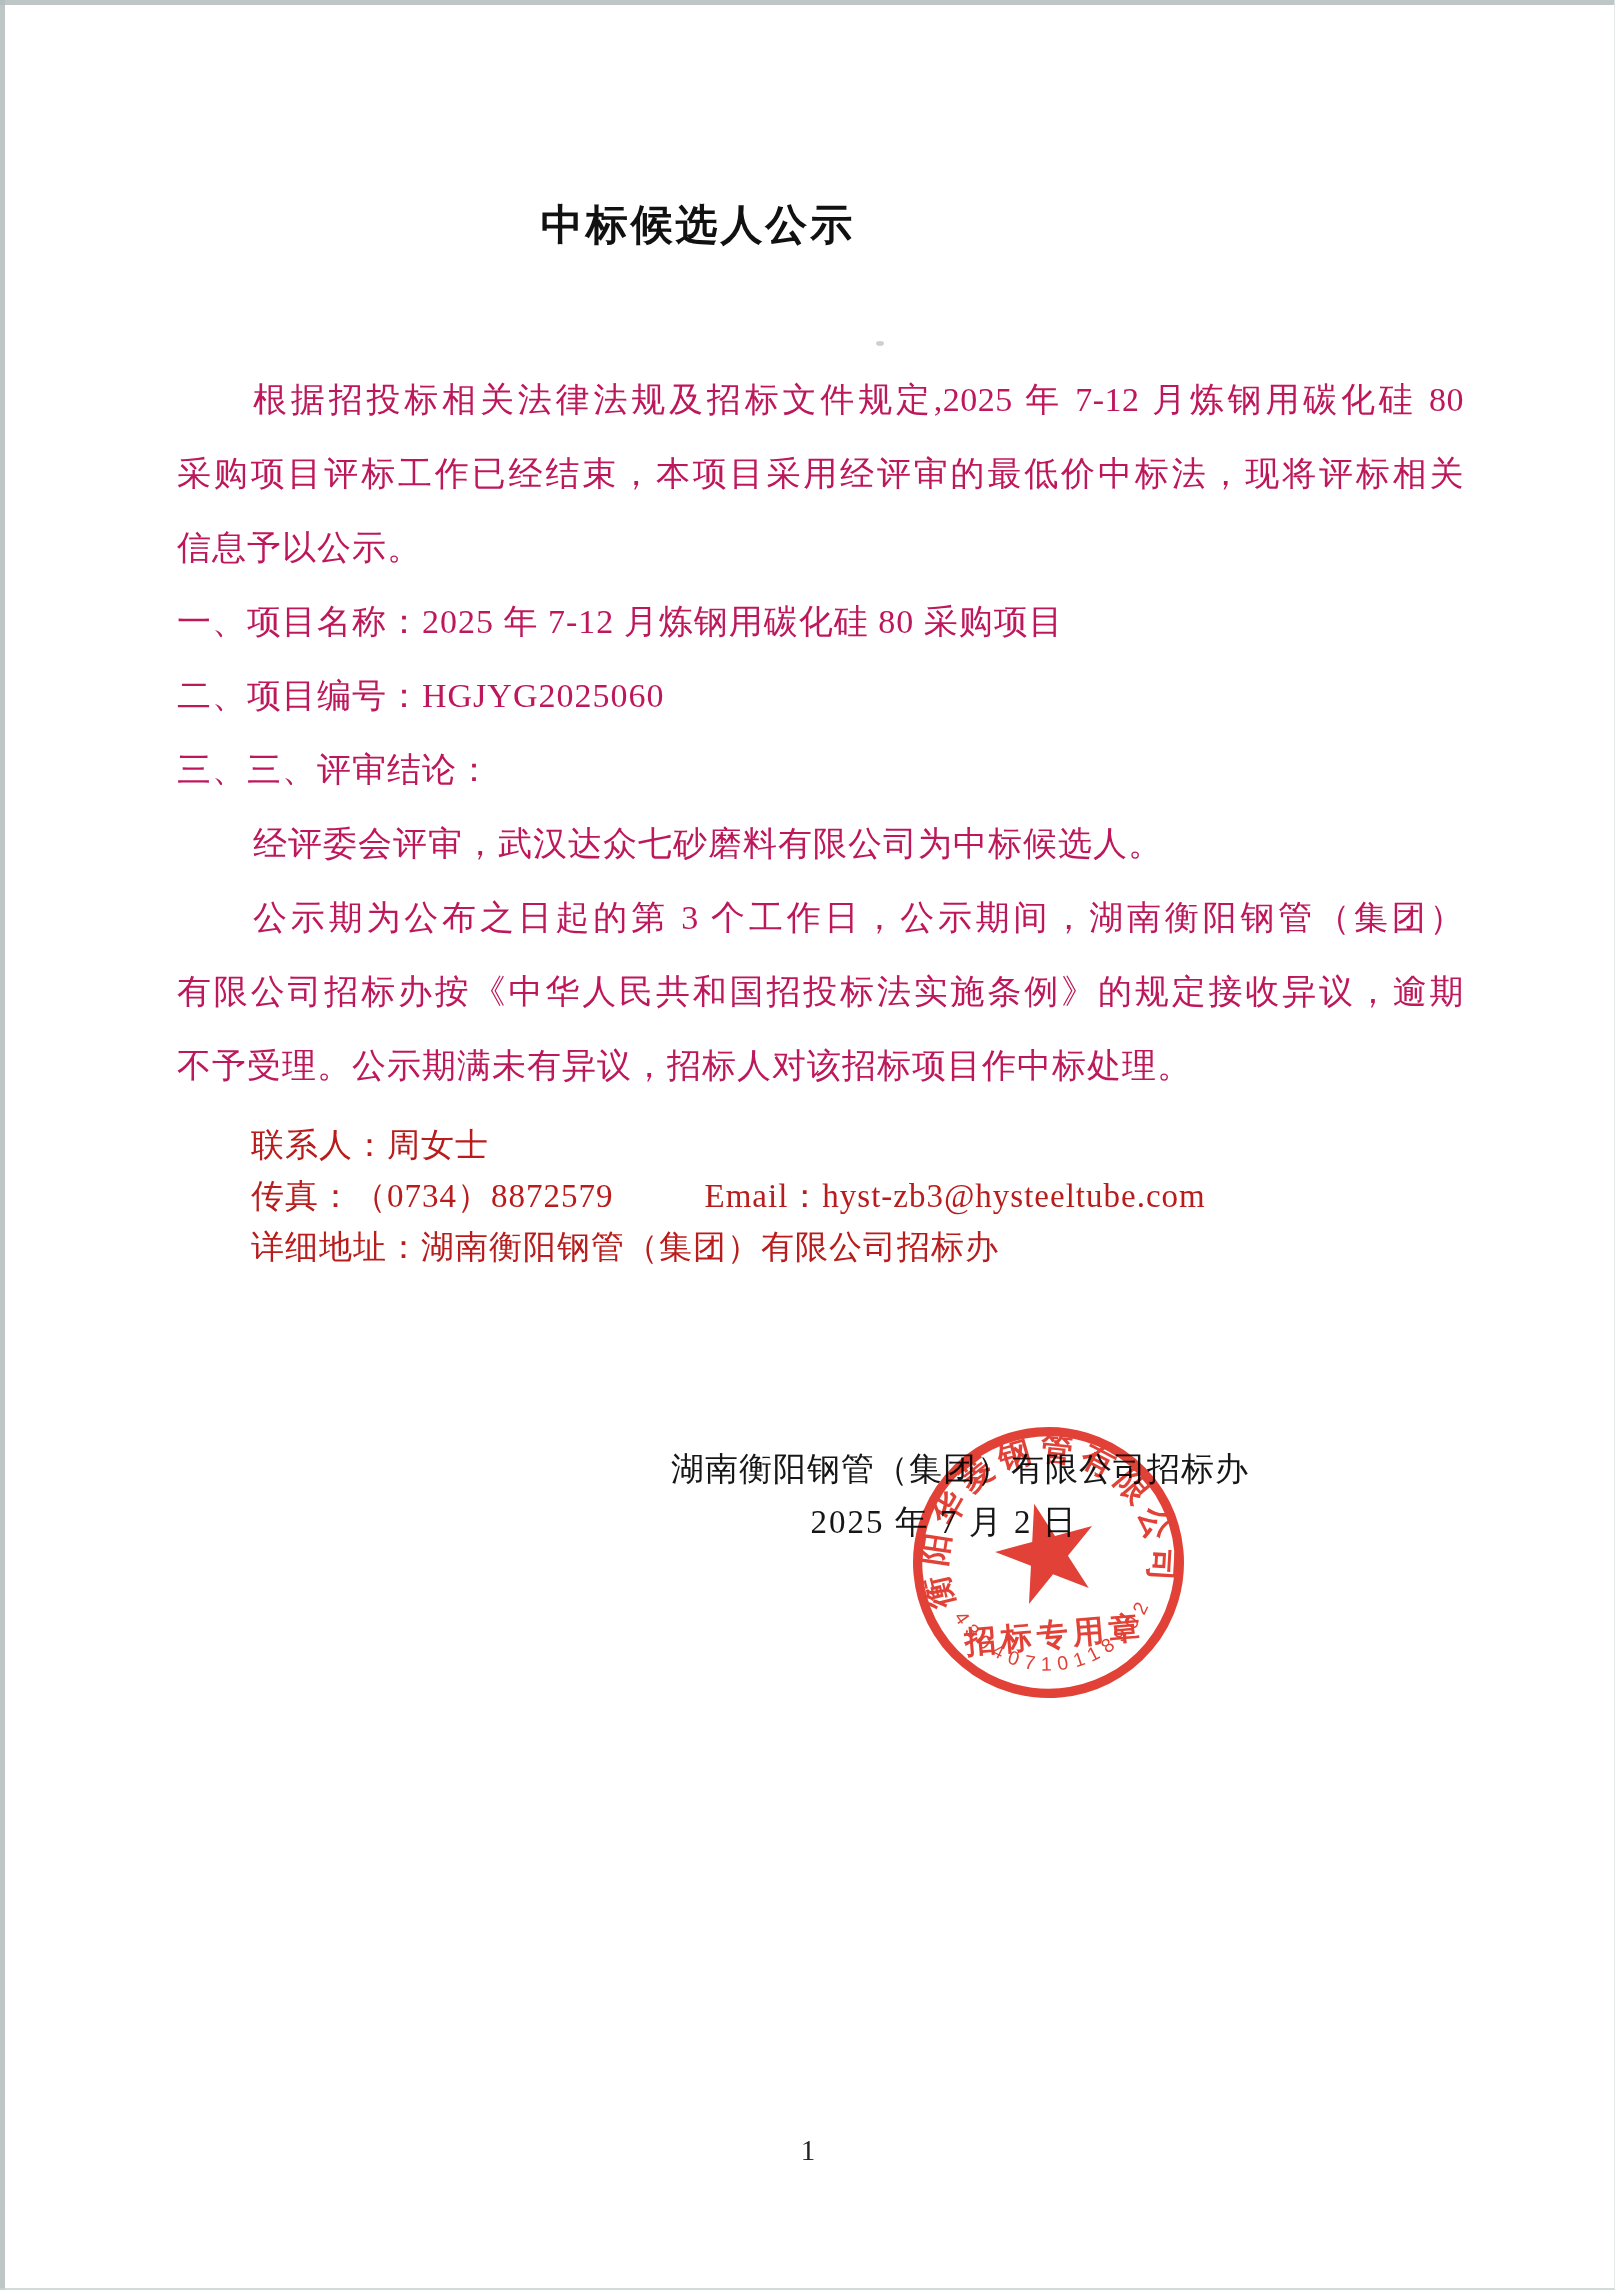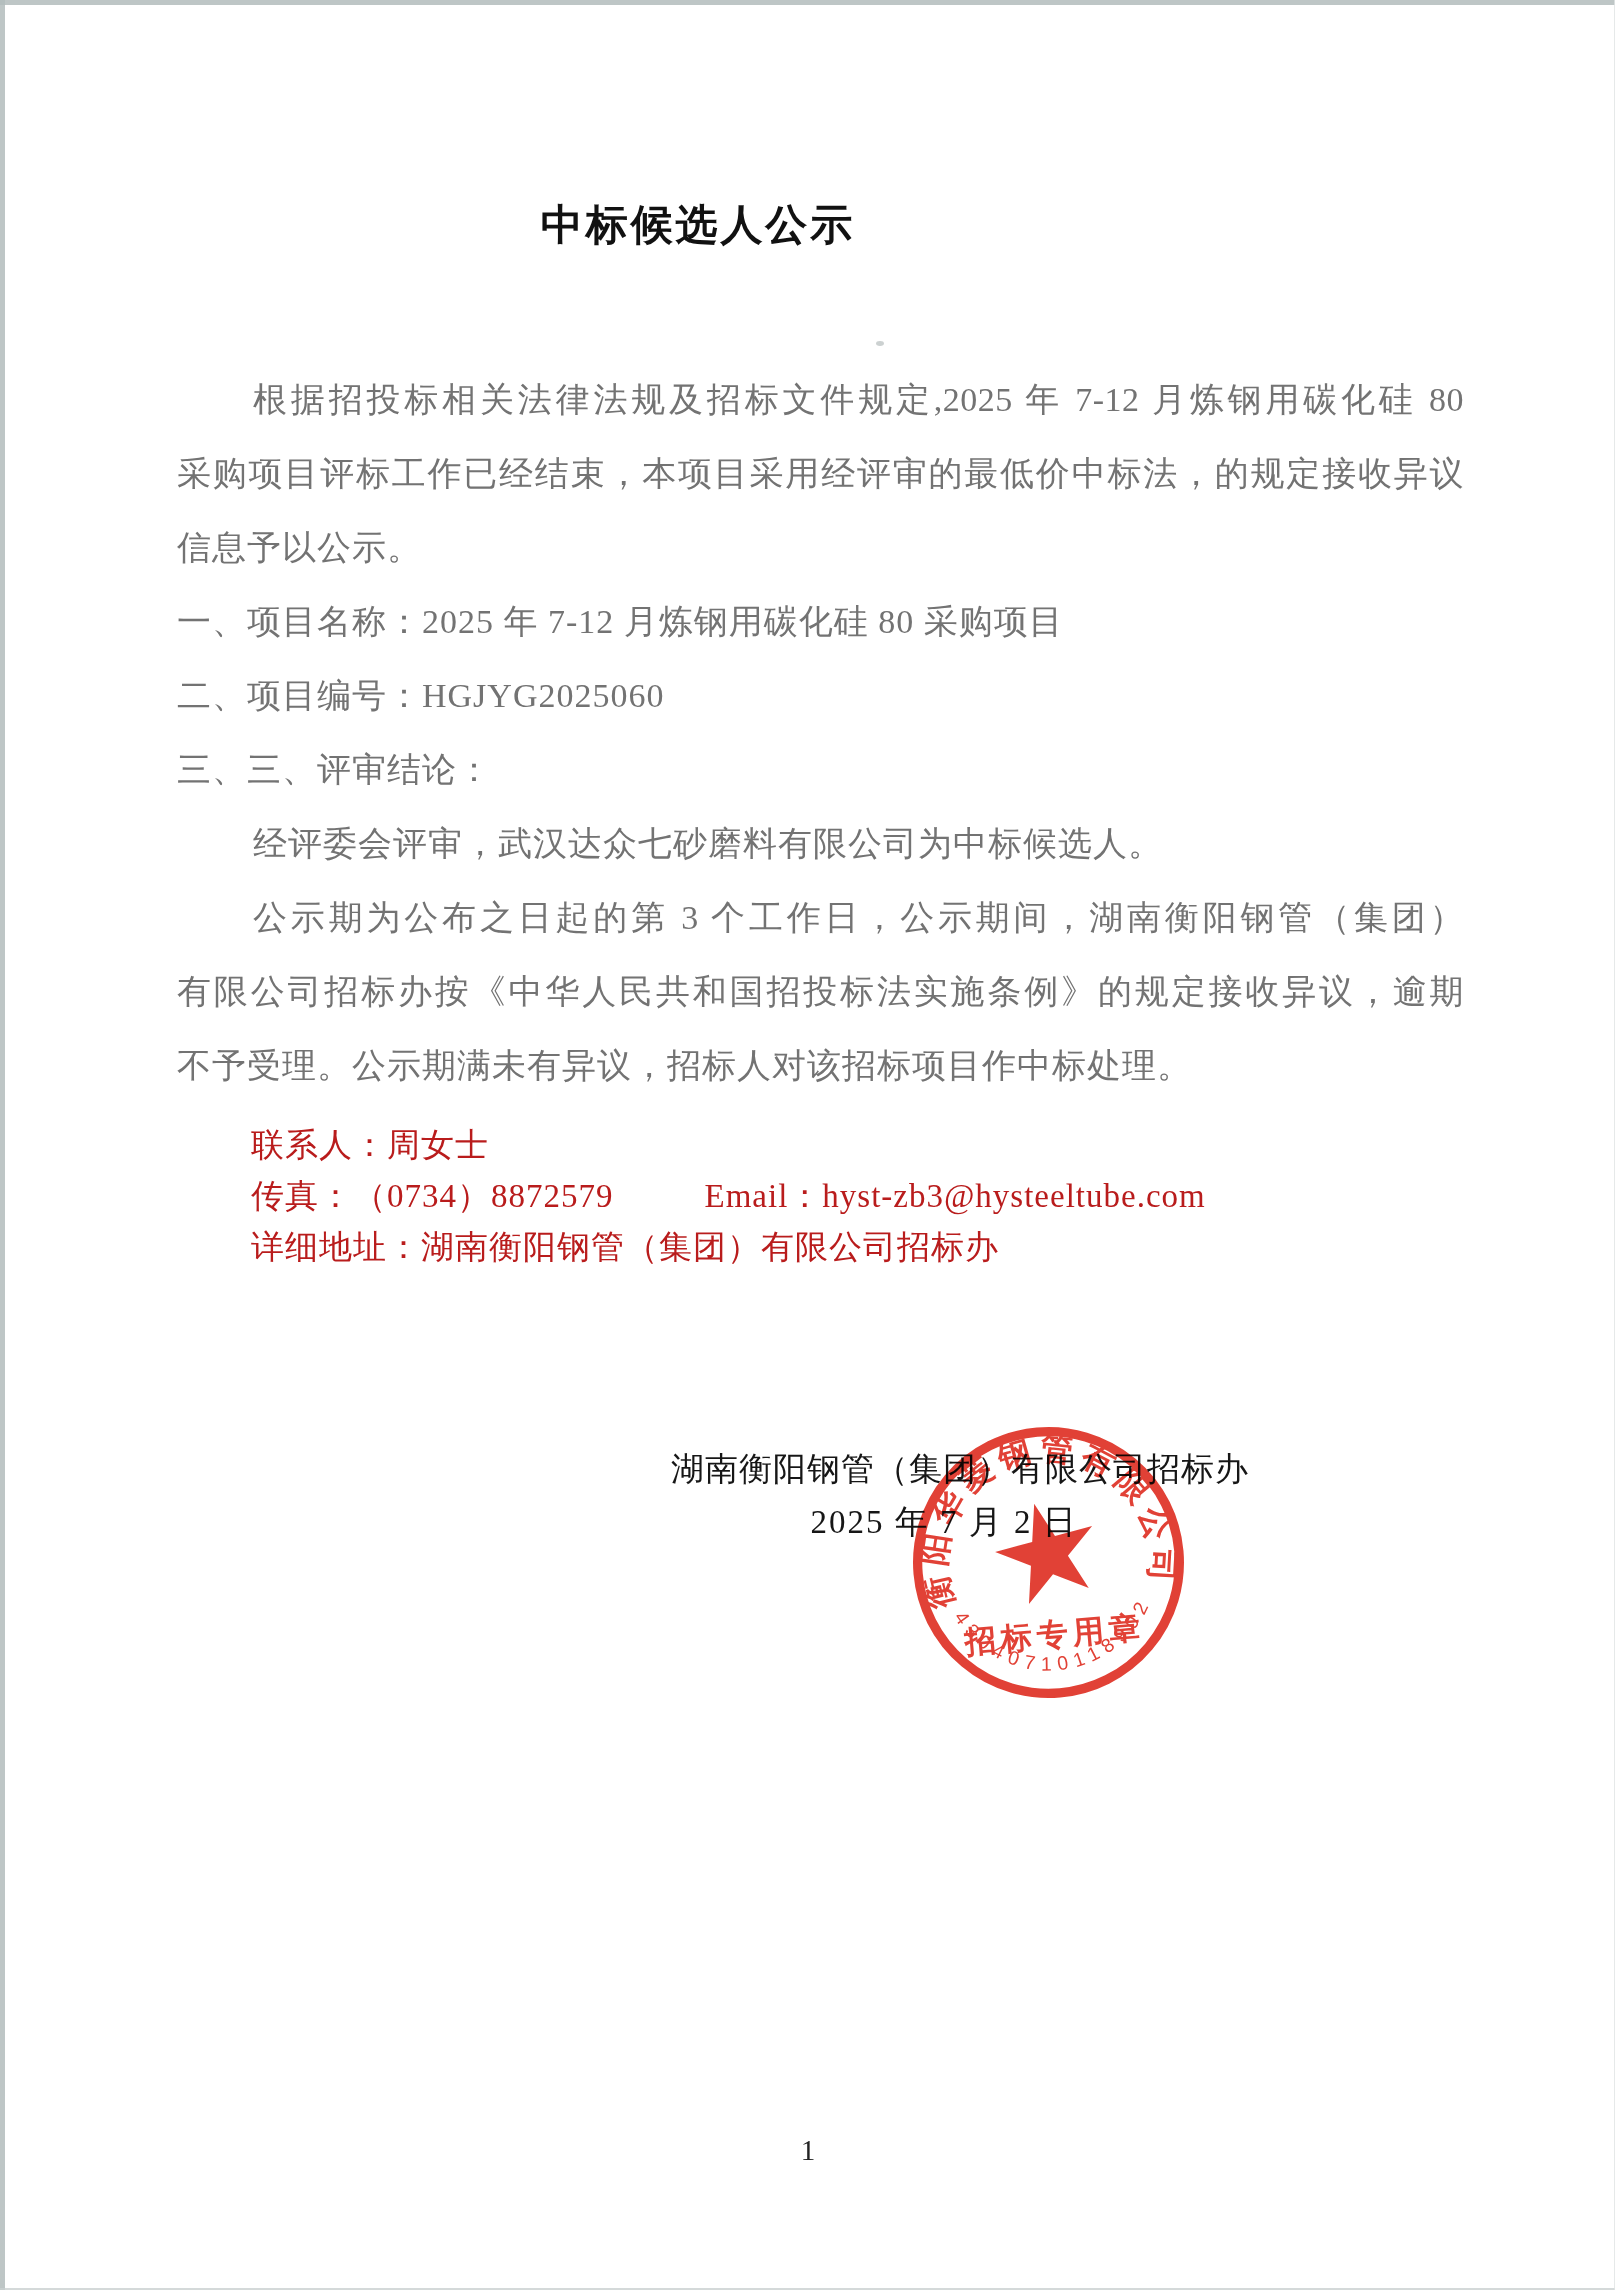--- a/index.html
+++ b/index.html
@@ -17,21 +17,21 @@
     background:#8f9a9a;opacity:.45;}
 
   .title{
     position:absolute;left:0;top:197px;width:1396px;text-align:center;
     font-family:"Liberation Sans", sans-serif;font-weight:bold;
     font-size:42px;letter-spacing:2.9px;color:#111;
   }
 
   .bodyblock{
     position:absolute;left:177px;top:363px;width:1287px;
-    font-size:34px;line-height:74px;letter-spacing:1px;color:#737373;
+    font-size:34px;line-height:74px;letter-spacing:1px;color:#be185d;
   }
   .bline{white-space:nowrap;}
   .indent{text-indent:76px;}
   .stretch{white-space:normal;text-align:justify;text-align-last:justify;letter-spacing:0.5px;}
 
   .contact{
     position:absolute;left:251px;top:1120px;width:1209px;
     font-size:33px;line-height:51px;letter-spacing:1px;color:#b91c1c;
   }
   .contact .row{white-space:nowrap;}
@@ -59,21 +59,21 @@
 <div class="edge edge-top"></div>
 <div class="edge edge-left"></div>
 <div class="edge edge-bottom"></div>
 <div class="edge edge-right"></div>
 <div class="speck"></div>
 
 <div class="title">中标候选人公示</div>
 
 <div class="bodyblock">
   <div class="bline indent stretch">根据招投标相关法律法规及招标文件规定,2025 年 7-12 月炼钢用碳化硅 80</div>
-  <div class="bline stretch">采购项目评标工作已经结束，本项目采用经评审的最低价中标法，的规定接收异议</div>
+  <div class="bline stretch">采购项目评标工作已经结束，本项目采用经评审的最低价中标法，现将评标相关</div>
   <div class="bline">信息予以公示。</div>
   <div class="bline">一、项目名称：2025 年 7-12 月炼钢用碳化硅 80 采购项目</div>
   <div class="bline">二、项目编号：HGJYG2025060</div>
   <div class="bline">三、三、评审结论：</div>
   <div class="bline indent">经评委会评审，武汉达众七砂磨料有限公司为中标候选人。</div>
   <div class="bline indent stretch">公示期为公布之日起的第 3 个工作日，公示期间，湖南衡阳钢管（集团）</div>
   <div class="bline stretch">有限公司招标办按《中华人民共和国招投标法实施条例》的规定接收异议，逾期</div>
   <div class="bline">不予受理。公示期满未有异议，招标人对该招标项目作中标处理。</div>
 </div>
 

